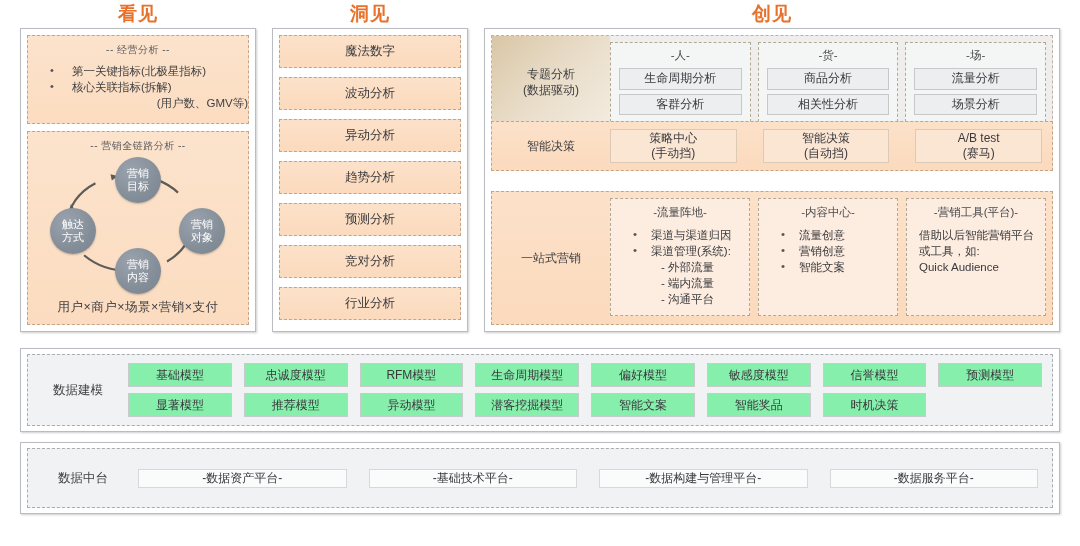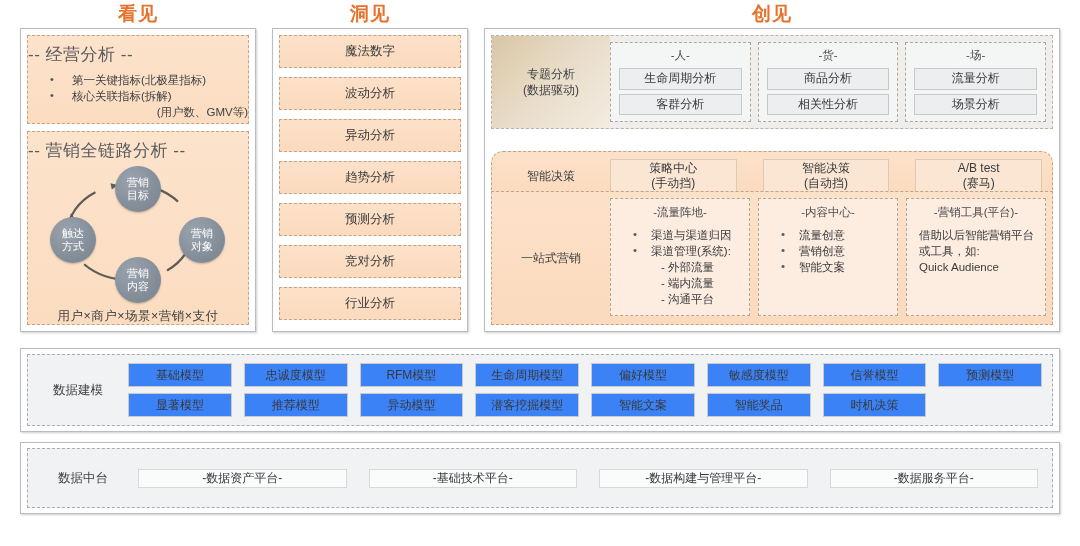--- a/index.html
+++ b/index.html
@@ -38,22 +38,22 @@
   #kanjian { left: 20px; top: 28px; width: 236px; height: 304px; }
   .kj-block {
     position: absolute;
     left: 6px; right: 6px;
     border: 1px dashed #c3a488;
     background: linear-gradient(180deg,#fcE3cc 0%, #fbdcc0 100%);
   }
   #kj-top { top: 6px; height: 89px; }
   #kj-bot { top: 102px; bottom: 6px; }
   .sec-head {
-    text-align: left;
-    font-size: 17px;
+    text-align: center;
+    font-size: 10px;
     color: #5a5a5e;
     padding-top: 7px;
     letter-spacing: .5px;
   }
   .bullets {
     margin-top: 6px;
     font-size: 11.5px;
     line-height: 16px;
     color: #3f3f42;
     padding-left: 14px;
@@ -107,21 +107,21 @@
   #chuangjian { left: 484px; top: 28px; width: 576px; height: 304px; }
   .cj-row {
     position: absolute;
     left: 6px; right: 6px;
     border: 1px dashed #c3a488;
     background: linear-gradient(180deg,#fce1c9 0%, #fbdabd 100%);
     display: flex;
     align-items: stretch;
   }
   #cj-row1 { top: 6px;   height: 94px; background: #f0eeec; border-color:#bdb2a4; }
-  #cj-row2 { top: 122px; height: 50px; border-radius: 12px; }
+  #cj-row2 { top: 92px; height: 50px; }
   #cj-row3 { top: 162px; bottom: 6px; }
 
   .cj-label {
     width: 118px;
     flex: none;
     display: flex; align-items: center; justify-content: center;
     font-size: 12px;
     line-height: 16px;
     text-align: center;
     color: #3f3f42;
@@ -197,21 +197,21 @@
   .mdl-grid {
     flex: 1;
     display: grid;
     grid-template-columns: repeat(8, 1fr);
     grid-auto-rows: 24px;
     gap: 6px 12px;
     padding-right: 10px;
   }
   .mdl-cell {
     border: 1px solid #c8cacc;
-    background: #3b82f6;
+    background: #86efac;
     font-size: 12px;
     color: #39393c;
     display: flex; align-items: center; justify-content: center;
   }
 
   
   #platform { left: 20px; top: 442px; width: 1040px; height: 72px; }
   .plat-inner {
     position: absolute; top: 5px; left: 6px; right: 6px; bottom: 5px;
     border: 1px dashed #a9acb0;

